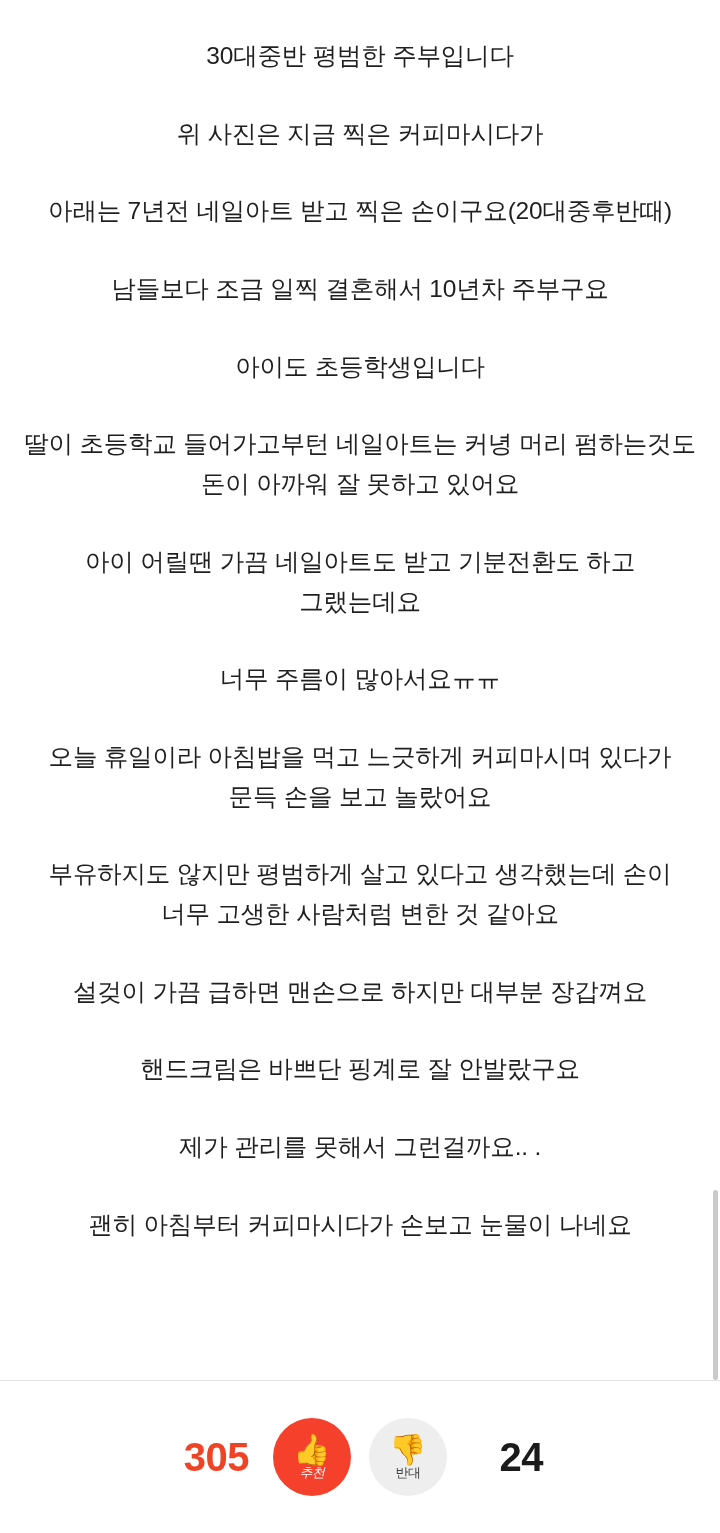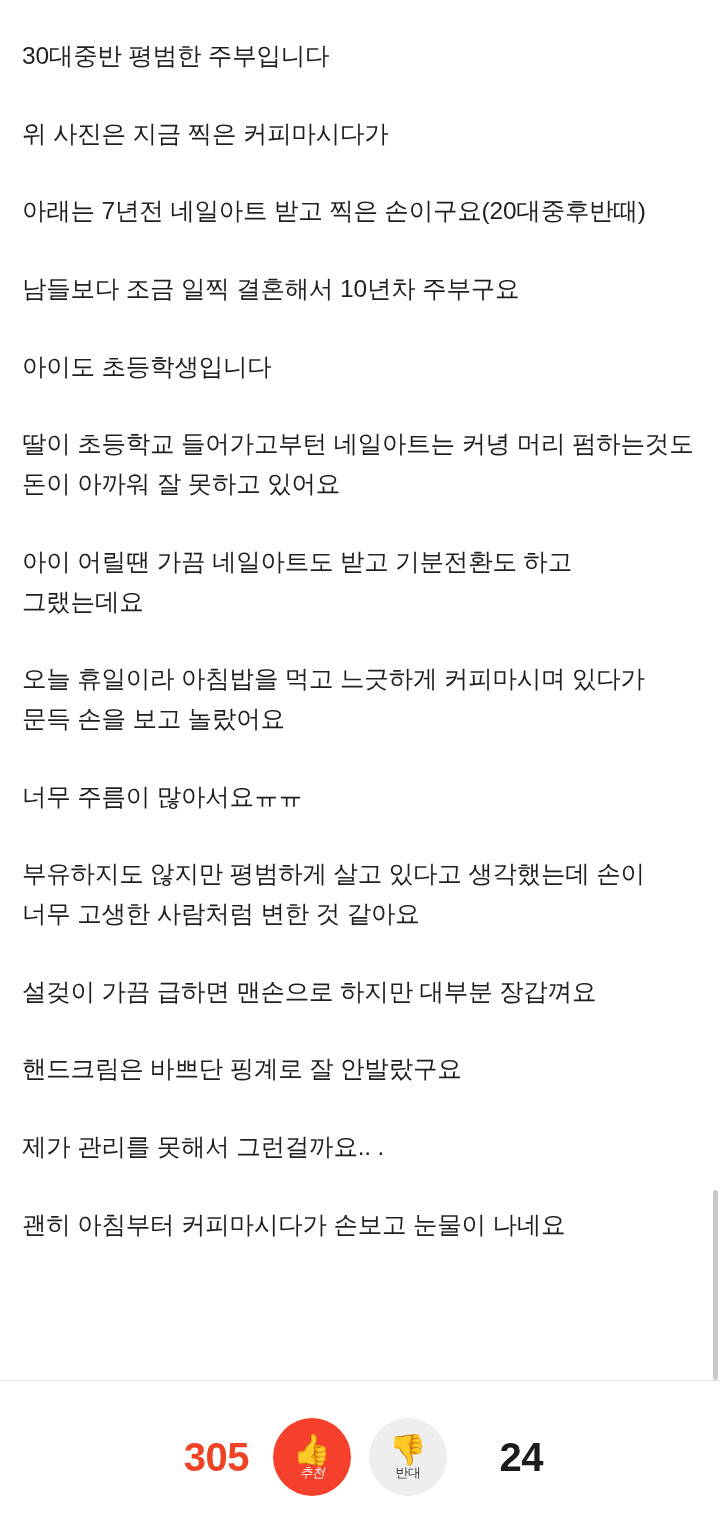--- a/index.html
+++ b/index.html
@@ -20,20 +20,21 @@
     height: 1533px;
     position: relative;
     background: #ffffff;
     display: flex;
     flex-direction: column;
   }
   .article-body {
     padding: 36px 22px 0 22px;
     flex: 1 1 auto;
     overflow: hidden;
+    text-align: center;
   }
   .para {
     font-size: 24.5px;
     line-height: 1.62;
     color: #1f1f1f;
     margin: 0 0 38px 0;
     letter-spacing: -0.2px;
     word-break: keep-all;
     white-space: pre-wrap;
   }
@@ -121,22 +122,22 @@
 <div class="page">
 
   <div class="article-body">
     <p class="para">30대중반 평범한 주부입니다</p>
     <p class="para">위 사진은 지금 찍은 커피마시다가</p>
     <p class="para">아래는 7년전 네일아트 받고 찍은 손이구요(20대중후반때)</p>
     <p class="para">남들보다 조금 일찍 결혼해서 10년차 주부구요</p>
     <p class="para">아이도 초등학생입니다</p>
     <p class="para">딸이 초등학교 들어가고부턴 네일아트는 커녕 머리 펌하는것도 돈이 아까워 잘 못하고 있어요</p>
     <p class="para">아이 어릴땐 가끔 네일아트도 받고 기분전환도 하고 그랬는데요</p>
+    <p class="para">너무 주름이 많아서요ㅠㅠ</p>
     <p class="para">오늘 휴일이라 아침밥을 먹고 느긋하게 커피마시며 있다가 문득 손을 보고 놀랐어요</p>
-    <p class="para">너무 주름이 많아서요ㅠㅠ</p>
     <p class="para">부유하지도 않지만 평범하게 살고 있다고 생각했는데 손이 너무 고생한 사람처럼 변한 것 같아요</p>
     <p class="para">설겆이 가끔 급하면 맨손으로 하지만 대부분 장갑껴요</p>
     <p class="para">핸드크림은 바쁘단 핑계로 잘 안발랐구요</p>
     <p class="para">제가 관리를 못해서 그런걸까요.. .</p>
     <p class="para">괜히 아침부터 커피마시다가 손보고 눈물이 나네요</p>
   </div>
 
   <div class="scrollbar-track"></div>
 
   <div class="divider"></div>

